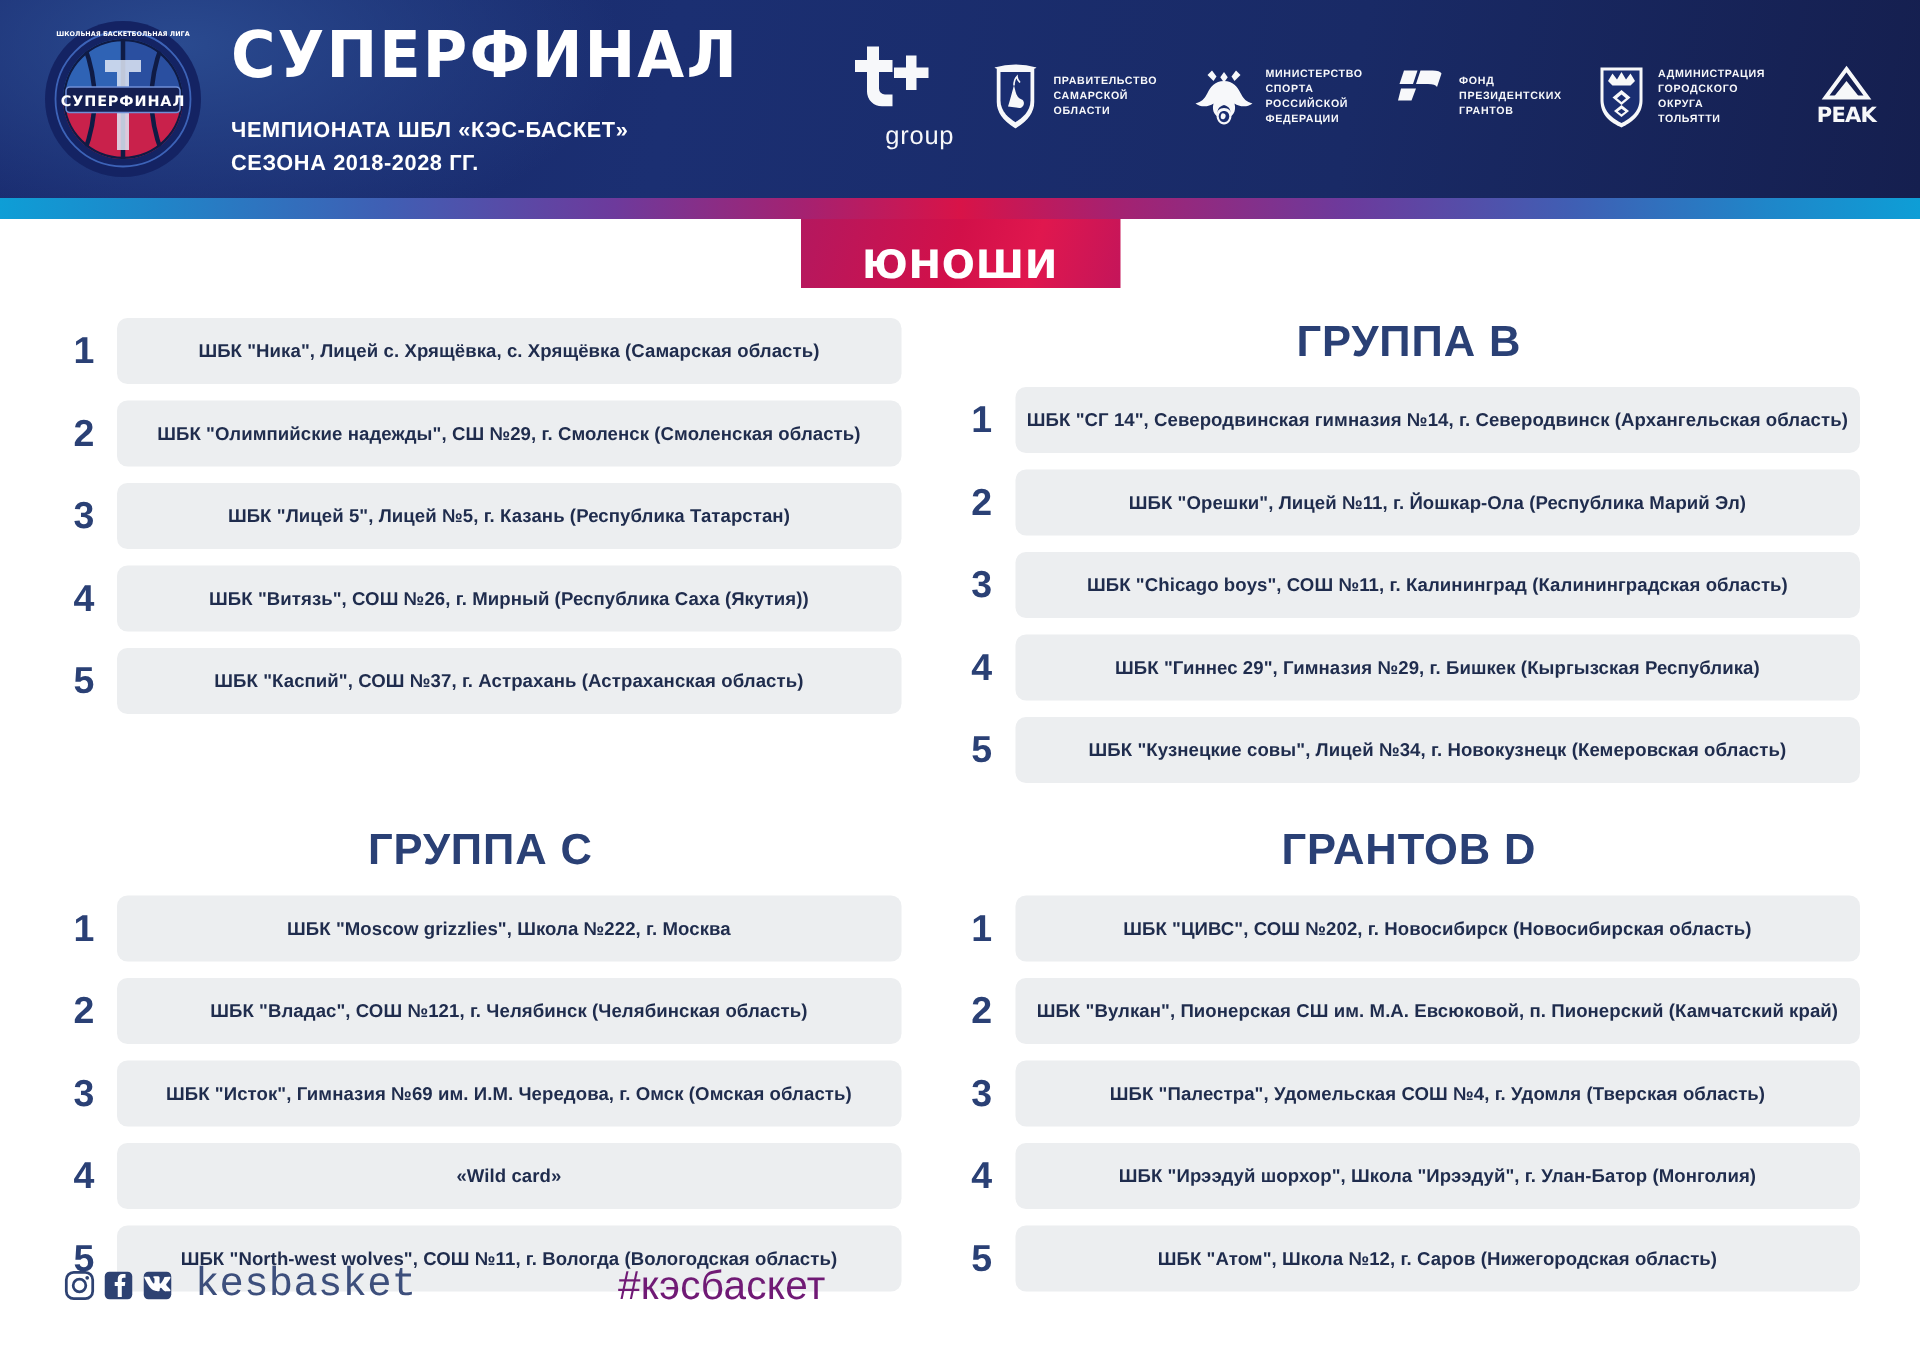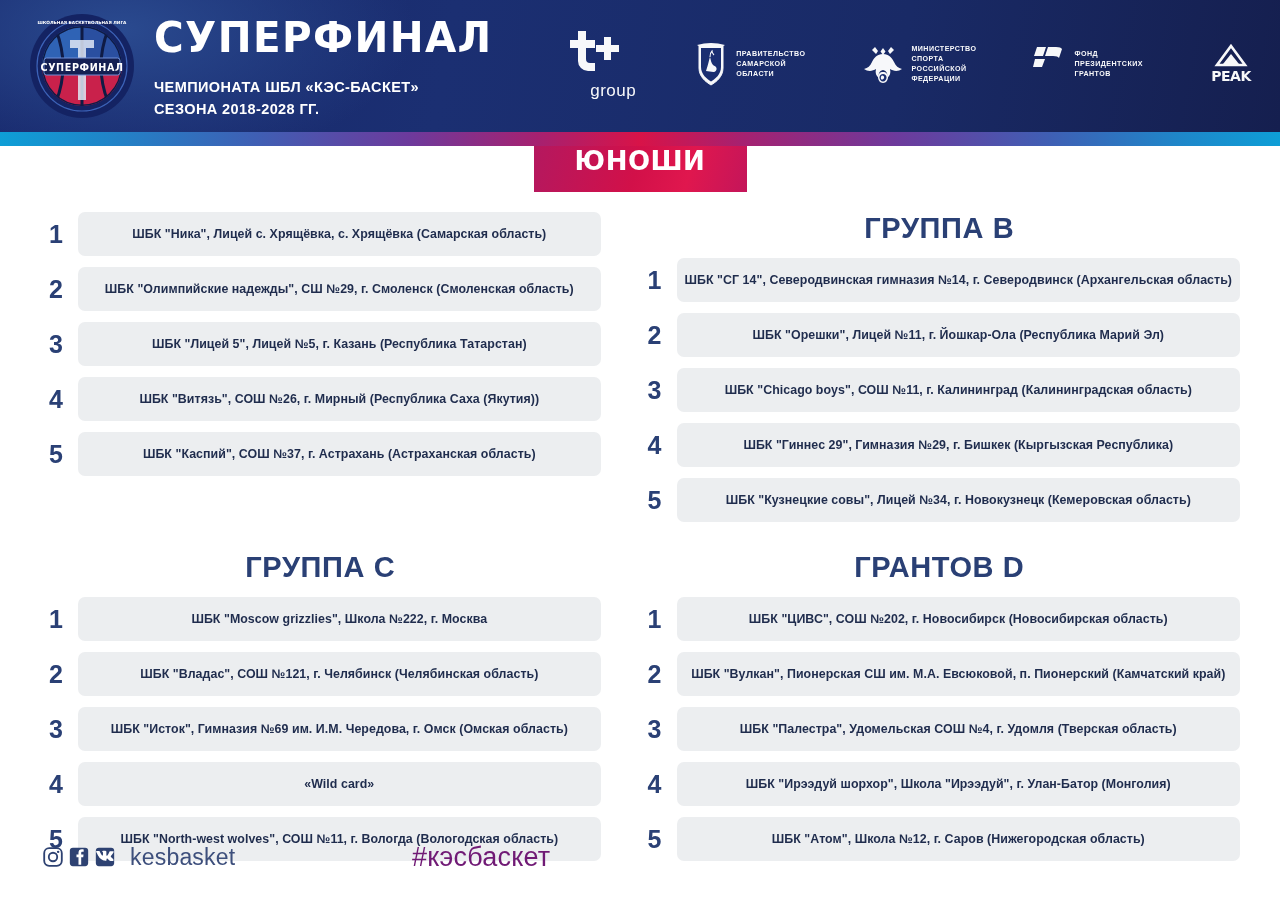--- a/index.html
+++ b/index.html
@@ -146,21 +146,21 @@
     width: 1280px;
     height: 56px;
     display: flex;
     justify-content: center;
   }
   .banner {
     width: 213px;
     height: 46px;
     background: linear-gradient(105deg, #b4185f 0%, #d21049 48%, #e0174e 72%, #c4155a 100%);
     display: flex;
-    align-items: flex-start;
+    align-items: flex-end;
     justify-content: center;
   }
   .banner-text {
     font-family: "DejaVu Sans", sans-serif;
     font-size: 26px;
     font-weight: 700;
     letter-spacing: 0.5px;
     color: #ffffff;
   }
 
@@ -249,22 +249,22 @@
   .footer-social {
     flex: 0 0 370px;
     display: flex;
     align-items: center;
     gap: 5px;
   }
   .social-icons { display: flex; align-items: center; gap: 4px; }
   .social-icons svg { display: block; }
   .footer-handle {
     margin-left: 9px;
-    font-family: Liberation Sans, sans-serif;
-    font-size: 23px;
+    font-family: Liberation Mono, monospace;
+    font-size: 27px;
     font-weight: 400;
     color: #3d4f7c;
     letter-spacing: 0.2px;
   }
   .footer-tag {
     font-family: "Liberation Sans", sans-serif;
     font-size: 27px;
     font-weight: 400;
     color: #701a75;
     letter-spacing: 0.2px;
@@ -367,20 +367,35 @@
           <svg class="sponsor-mark" width="34" height="42" viewBox="0 0 34 42" aria-hidden="true">
             <path d="M4 4 h9 l-3 9 h-9 Z" fill="#ffffff"></path>
             <path d="M15 4 h8 q5 0 6 2 l-3 9 q-1 -2 -6 -2 h-8 Z" fill="#ffffff"></path>
             <path d="M2 16 h10 l-3 8 h-9 Z" fill="#ffffff"></path>
           </svg>
           <div class="sponsor-text">ФОНД
 ПРЕЗИДЕНТСКИХ
 ГРАНТОВ</div>
         </div>
 
+        <div class="sponsor">
+          <svg class="sponsor-mark" width="34" height="46" viewBox="0 0 34 46" aria-hidden="true">
+            <path d="M3 4 h28 v22 c0 10 -8 15 -14 18 C10 41 3 36 3 26 Z" fill="#ffffff"></path>
+            <path d="M5 6 h24 v19.5 c0 8.5 -7 13 -12 15.5 C12 38.5 5 34 5 25.5 Z" fill="#1b2f72"></path>
+            <path d="M8 13 l3 -5 l3 4 l3 -5 l3 5 l3 -4 l3 5 l-3 3 h-12 Z" fill="#ffffff"></path>
+            <path d="M17 19 l6 5 l-6 5 l-6 -5 Z" fill="#ffffff"></path>
+            <path d="M17 22 l3 2.5 l-3 2.5 l-3 -2.5 Z" fill="#1b2f72"></path>
+            <path d="M17 29 l5 4 l-5 4 l-5 -4 Z" fill="#ffffff"></path>
+            <path d="M17 31.5 l2.5 1.8 l-2.5 1.8 l-2.5 -1.8 Z" fill="#1b2f72"></path>
+          </svg>
+          <div class="sponsor-text">АДМИНИСТРАЦИЯ
+ГОРОДСКОГО
+ОКРУГА
+ТОЛЬЯТТИ</div>
+        </div>
 
         <div class="sponsor">
           <svg class="sponsor-mark" width="62" height="46" viewBox="0 0 62 46" aria-hidden="true">
             <path d="M31 5 L45 24 H17 Z" fill="none" stroke="#ffffff" stroke-width="2.6"></path>
             <path d="M31 13 L39 23 H23 Z" fill="#ffffff"></path>
             <text x="31" y="40" text-anchor="middle" font-family="DejaVu Sans, sans-serif" font-size="14" font-weight="700" fill="#ffffff" letter-spacing="-0.5">PEAK</text>
           </svg>
         </div>
 
       </div>

